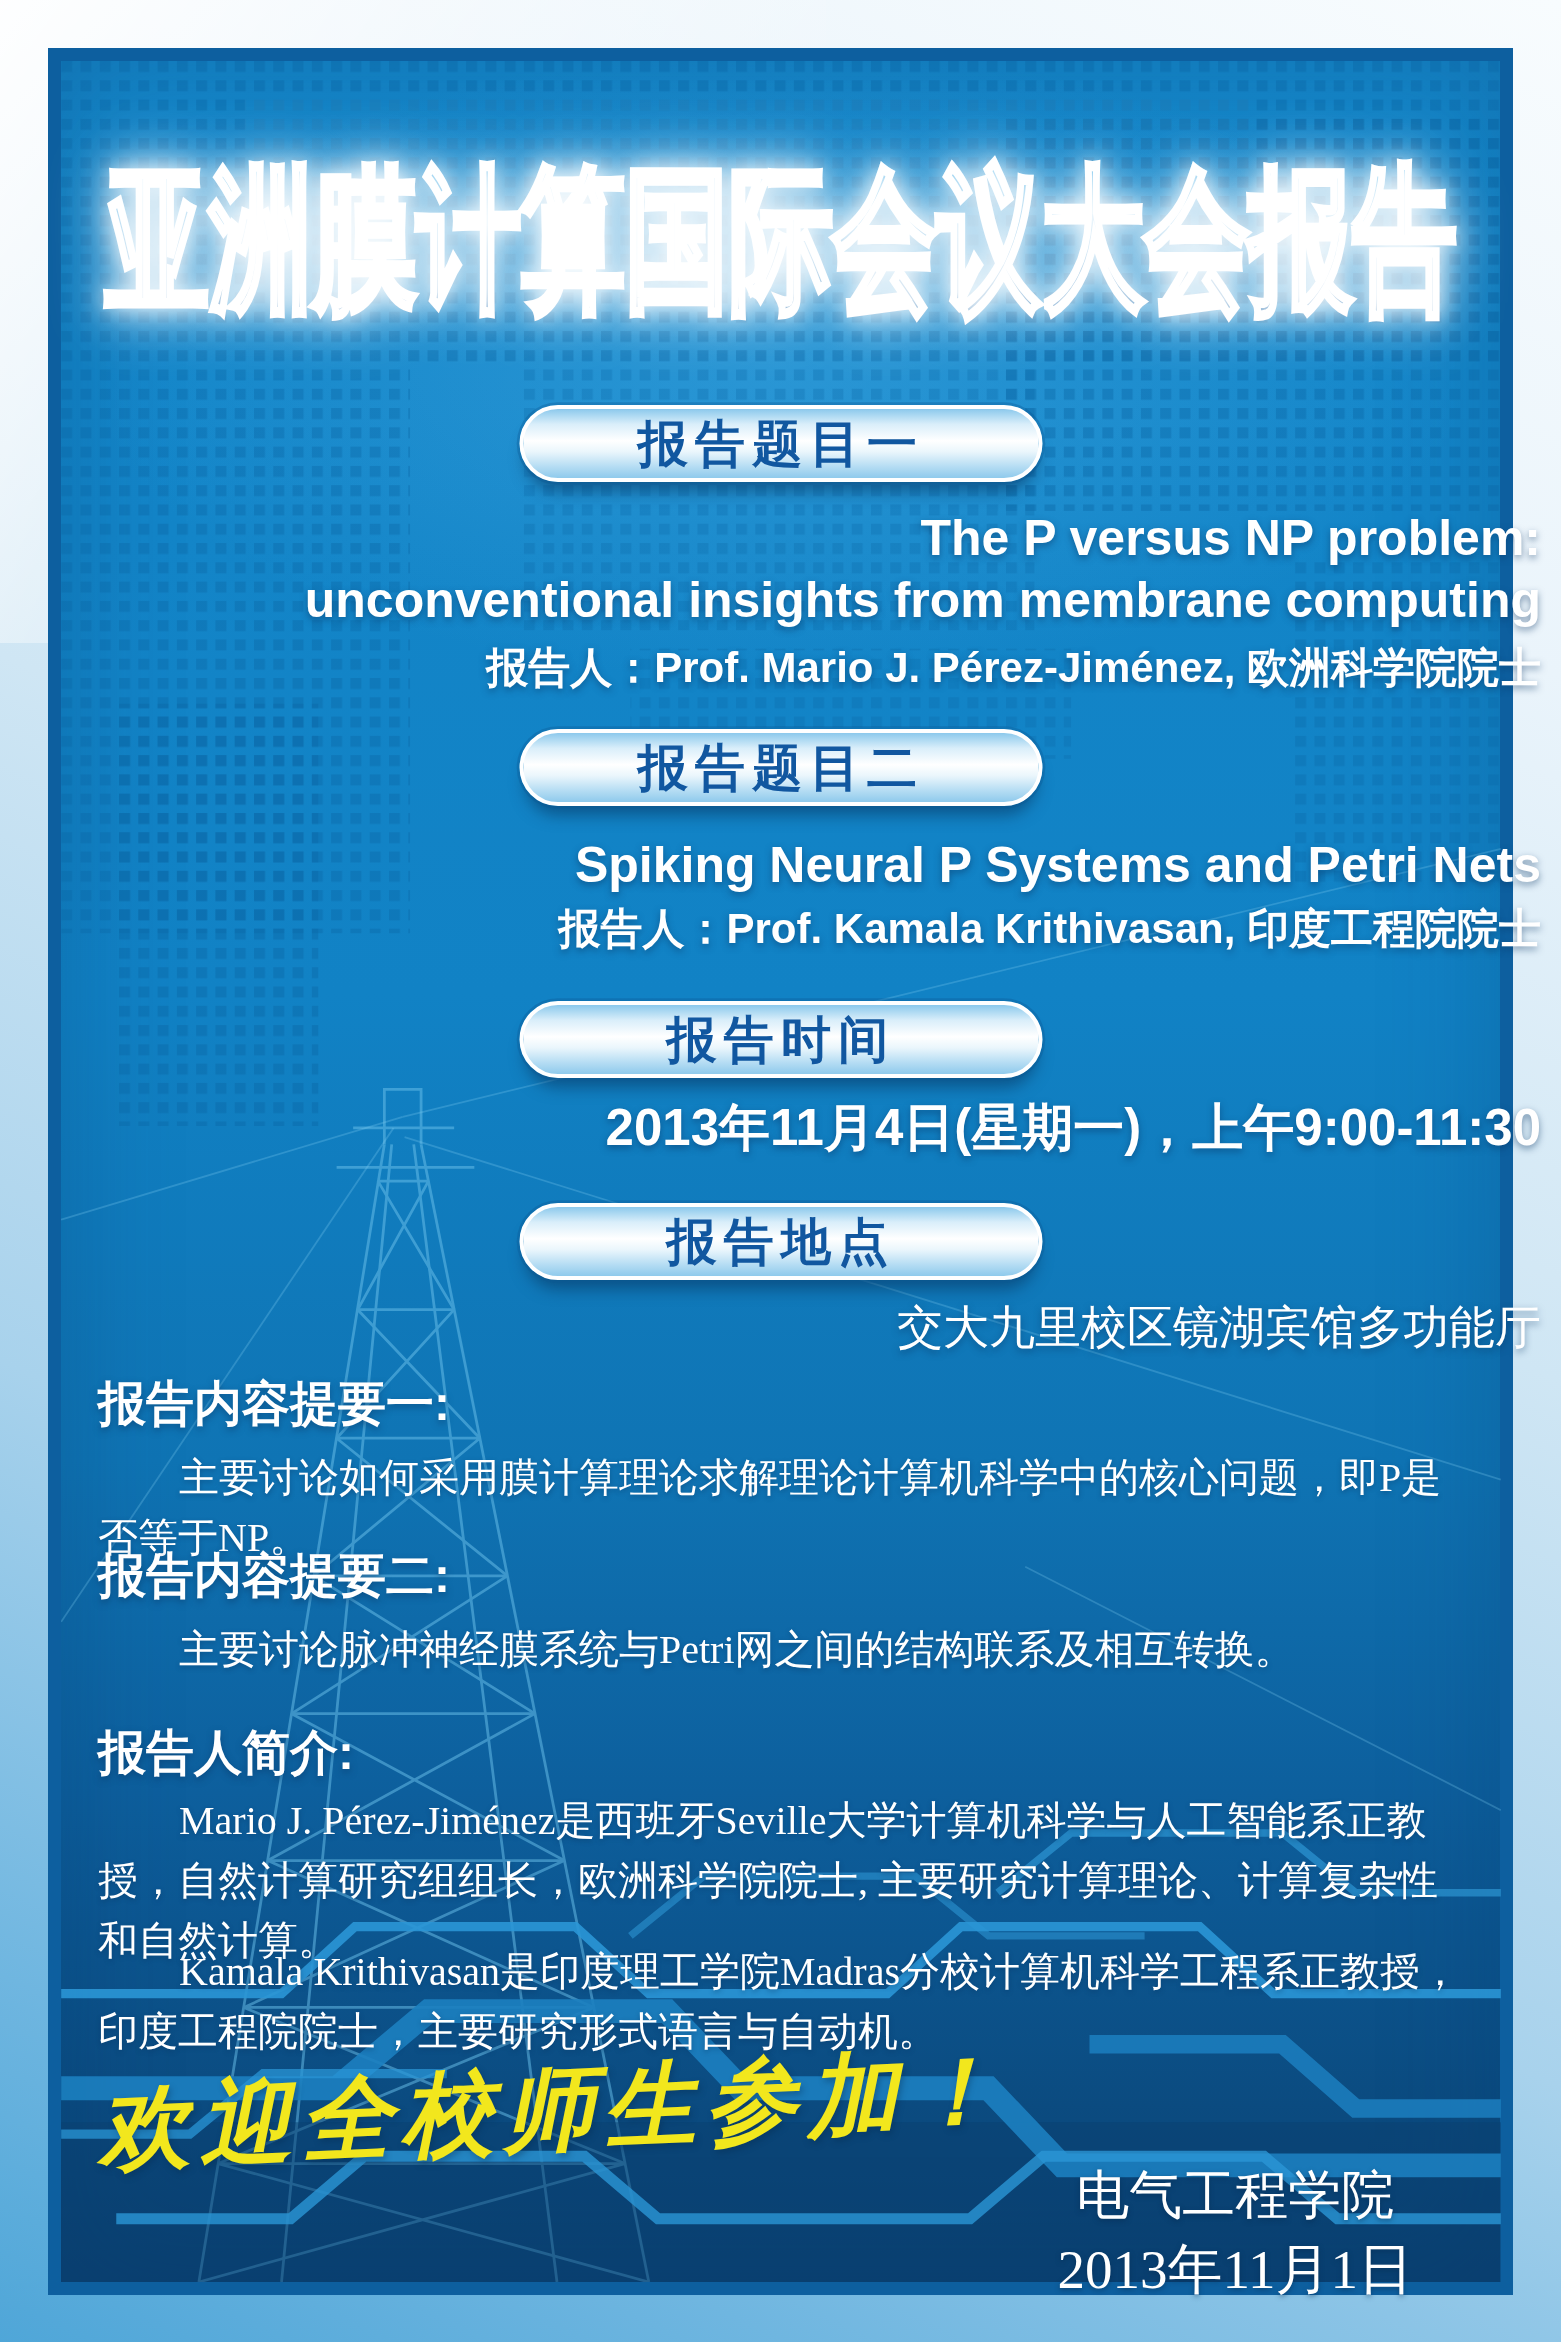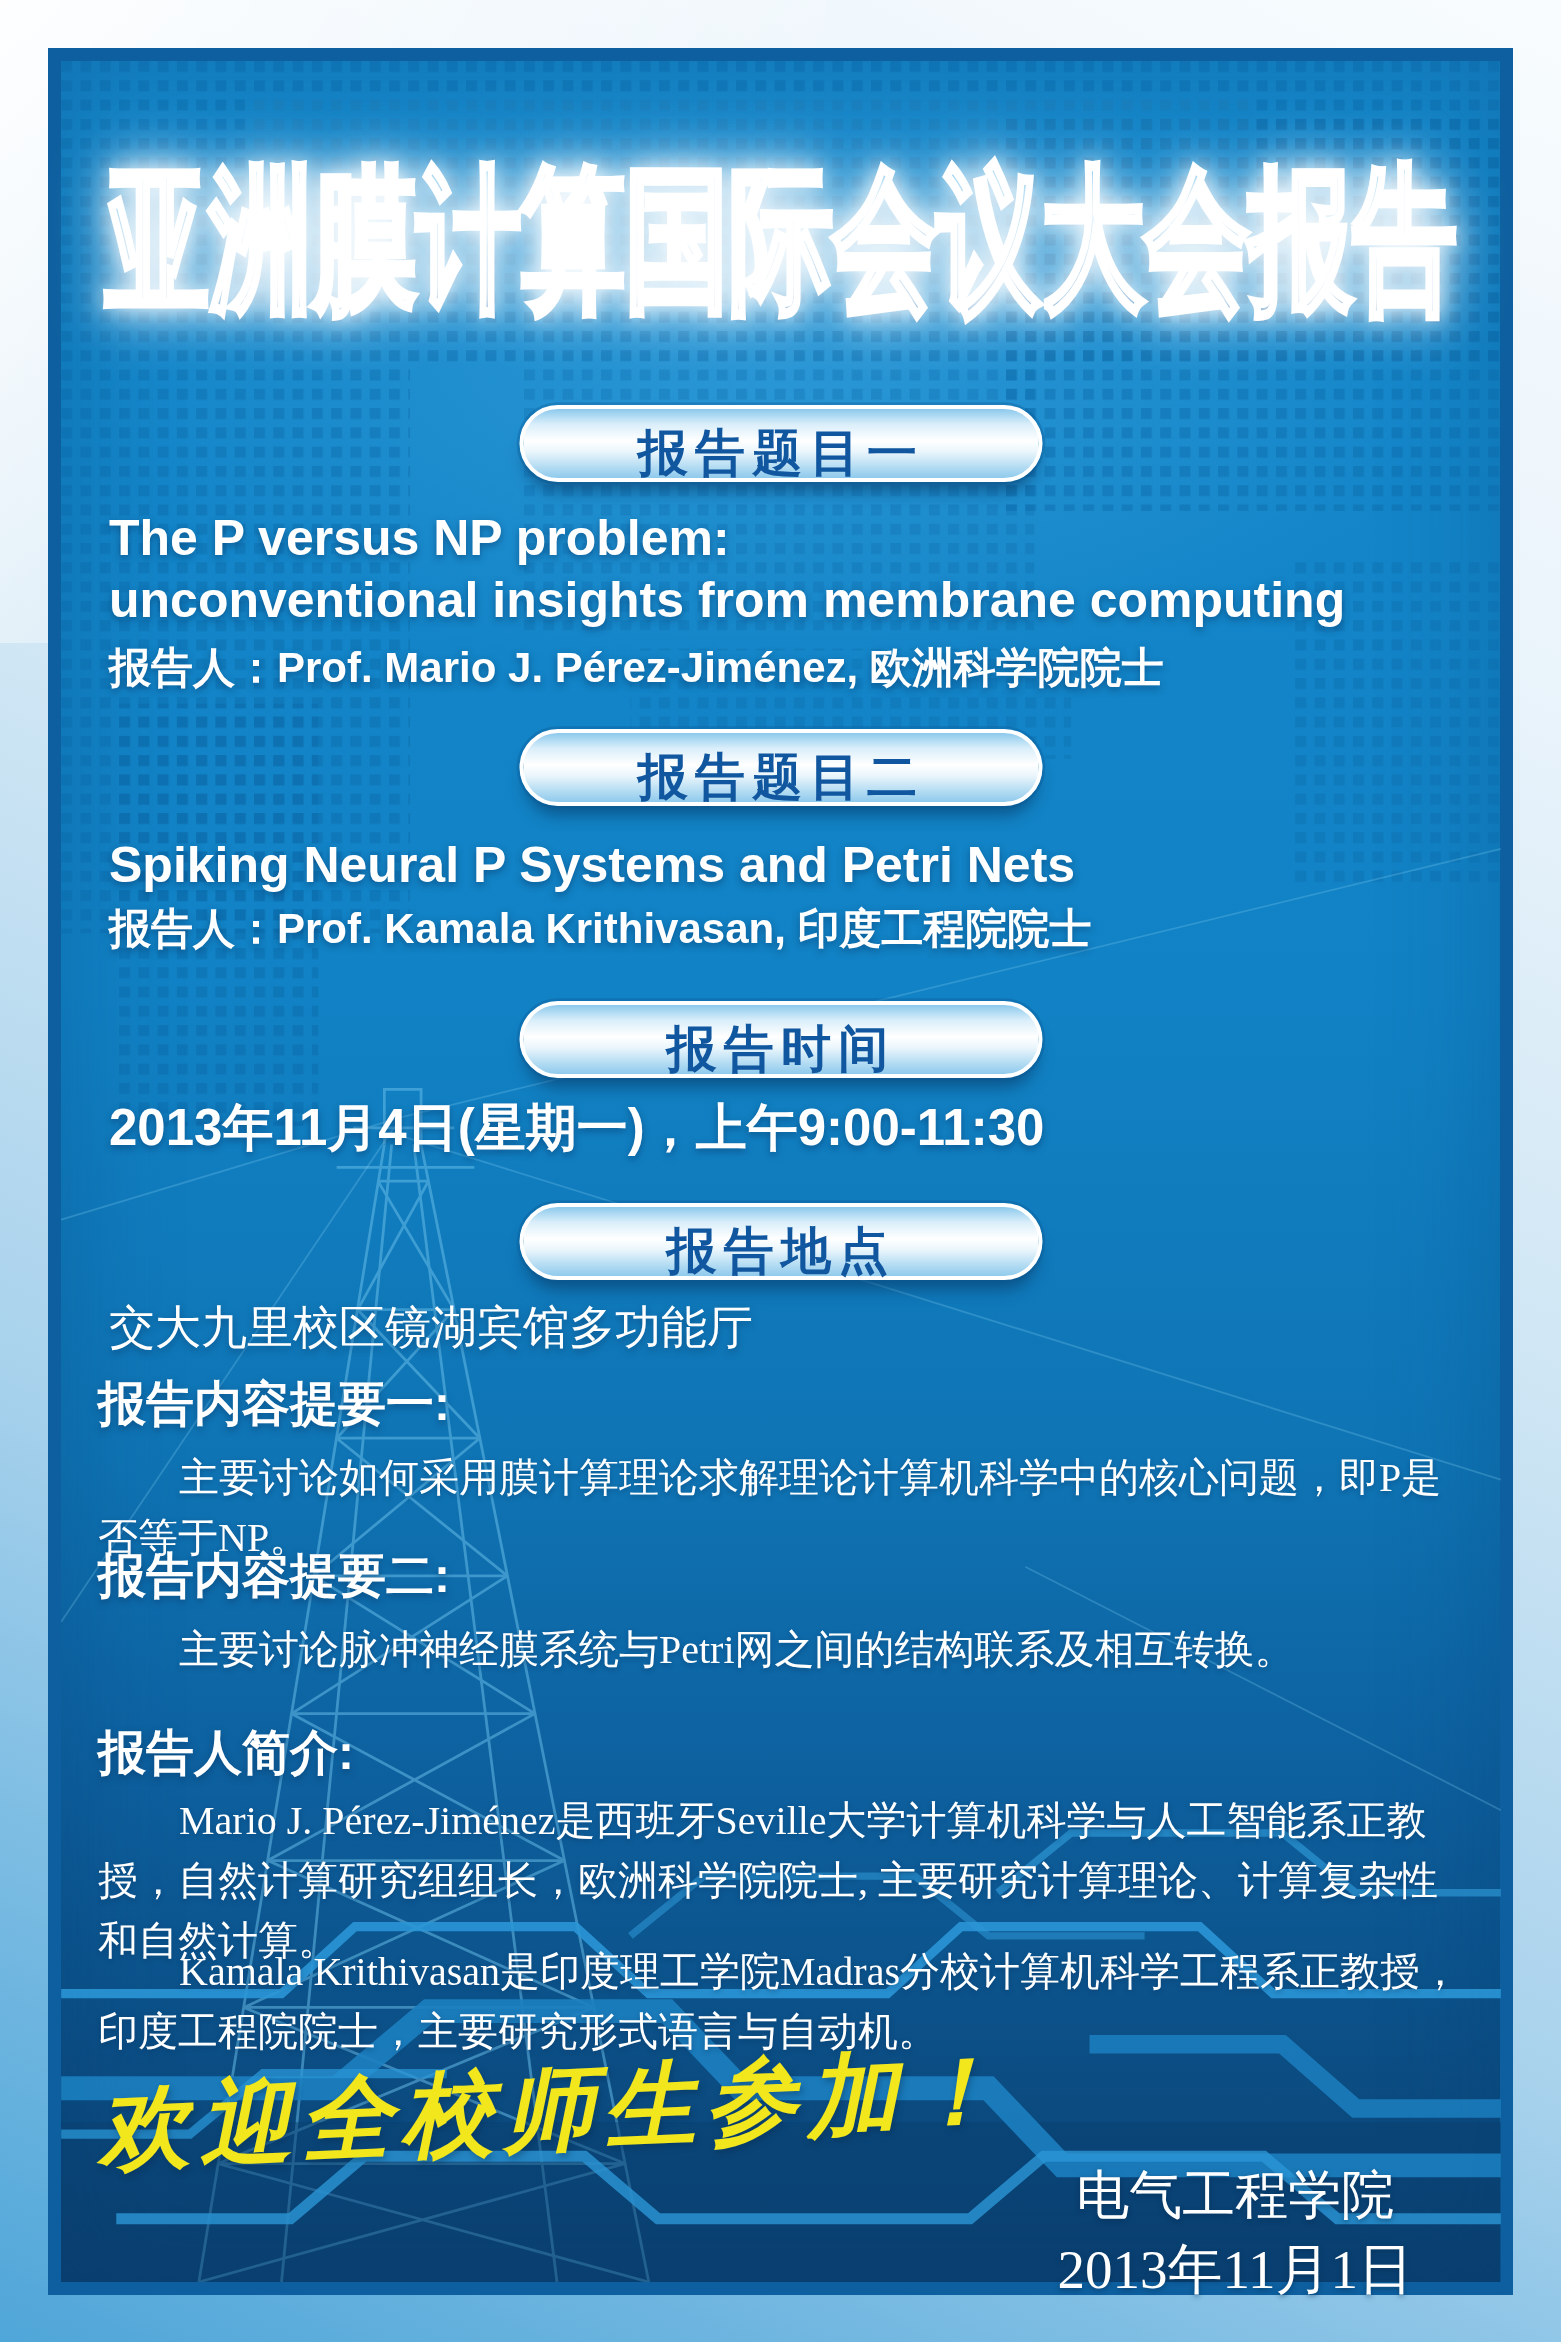--- a/index.html
+++ b/index.html
@@ -30,25 +30,25 @@
   @supports ((-webkit-background-clip:text)){
     .title{background:linear-gradient(180deg,#45b2ea 0%,#1b90d6 40%,#0a58a0 96%);
       -webkit-background-clip:text;background-clip:text;
       -webkit-text-fill-color:transparent;-webkit-text-stroke:3.7px #ffffff;}}
 
   
   .pill{position:absolute;left:50%;transform:translateX(-50%);
     width:523px;height:77px;border-radius:42px;border:4.6px solid #fff;box-sizing:border-box;
     background:linear-gradient(180deg,#8cc9ec 0%,#d9eefa 22%,#ffffff 46%,#eaf6fc 62%,#b4dcf3 84%,#8fcaec 100%);
     box-shadow:0 0 0 2.8px rgba(12,90,150,.35),0 14.7px 14.7px -5.5px rgba(6,45,85,.5);
-    display:flex;align-items:flex-end;justify-content:center;}
+    display:flex;align-items:center;justify-content:center;}
   .pill span{font-weight:bold;font-size:50px;line-height:1;color:#1157a0;letter-spacing:7.3px;}
 
   
-  .center{position:absolute;left:16px;width:100%;text-align:left;color:#fff;padding-left:32px;}
+  .center{position:absolute;left:8px;width:100%;text-align:right;color:#fff;padding-left:32px;}
   .talk-title{font-weight:bold;font-size:50px;line-height:1.24;text-shadow:0 2.8px 7.3px rgba(8,50,95,.5);}
   .speaker{font-weight:bold;font-size:42px;line-height:1;text-shadow:0 2.8px 7.3px rgba(8,50,95,.5);}
   .datetime{font-weight:bold;font-size:51px;line-height:1;text-shadow:0 2.8px 7.3px rgba(8,50,95,.5);}
   .venue{font-weight:normal;font-size:46px;line-height:1;text-shadow:0 2.8px 7.3px rgba(8,50,95,.5);}
   .heading{position:absolute;left:37px;color:#fff;font-weight:bold;font-size:48px;line-height:1;
     text-shadow:0 2.8px 7.3px rgba(8,50,95,.5);}
   .para{position:absolute;left:37px;right:37px;color:#fff;
     font-family:"Liberation Serif",serif;font-size:40px;line-height:1.5;text-indent:81px;
     text-shadow:0 1.8px 5.5px rgba(8,50,95,.45);}
 

